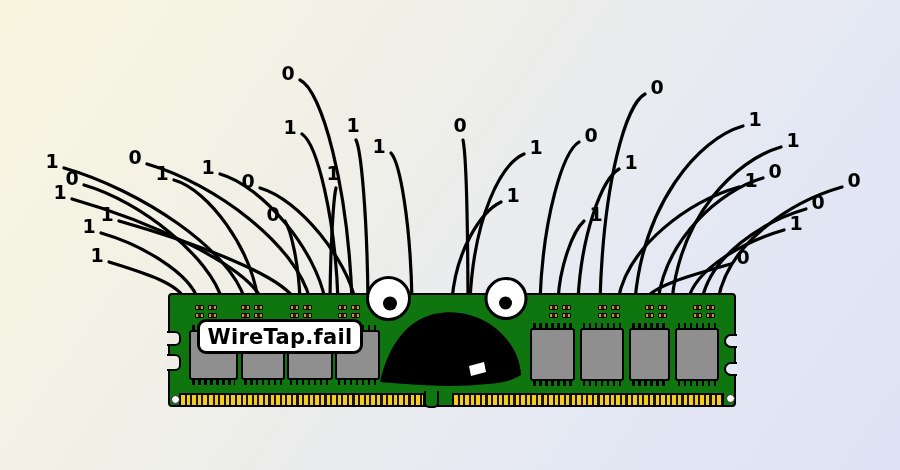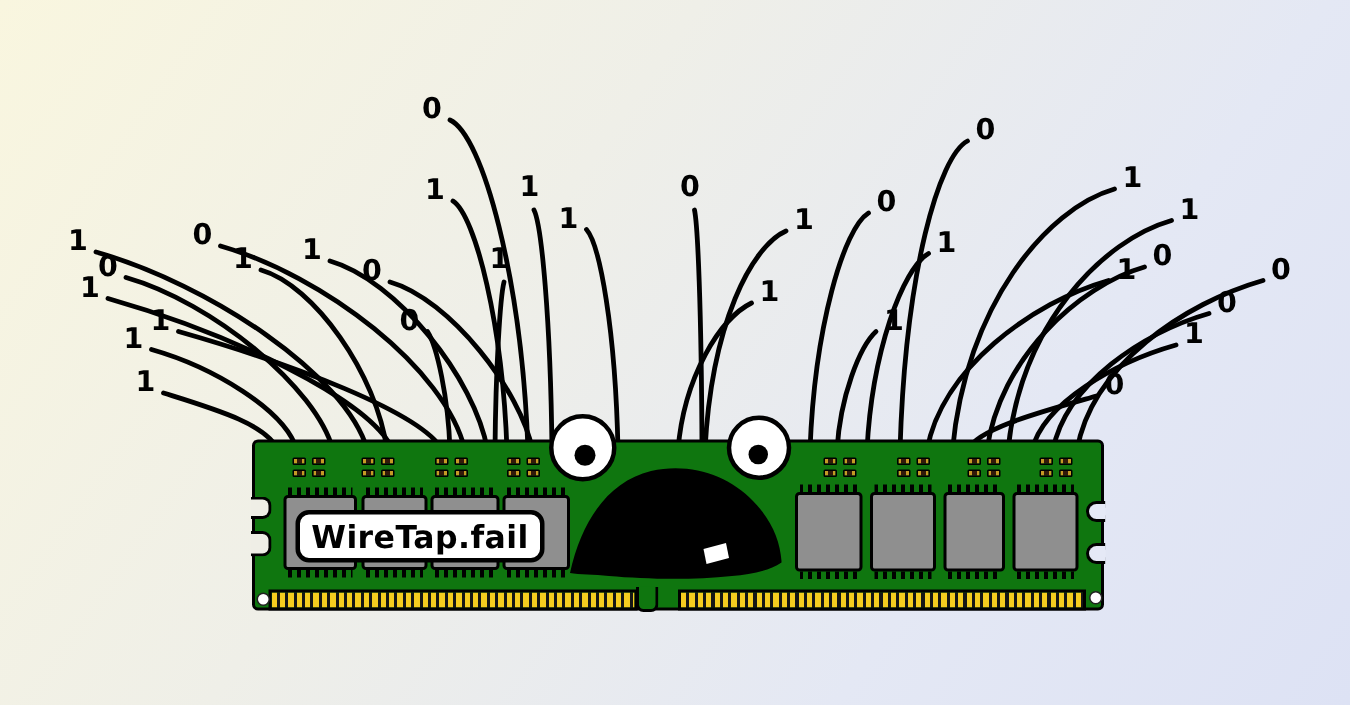--- a/index.html
+++ b/index.html
@@ -24,21 +24,21 @@
         gap:3px 4px;top:10px;}
   .cap{background:linear-gradient(90deg,#c59a25 0 28%,#33190a 28% 72%,#c59a25 72%);
        border:1px solid #000;border-radius:1px;}
   
   .chip{position:absolute;background:#8f8f8f;border:2px solid #000;border-radius:3px;top:35px;height:50px;}
   .chip::before,.chip::after{content:"";position:absolute;left:1px;right:1px;height:5px;
        background:repeating-linear-gradient(90deg,#000 0 2.5px,rgba(0,0,0,0) 2.5px 6px);}
   .chip::before{top:-7px}.chip::after{bottom:-7px}
   .chip.tall{top:33px;height:53px;}
   
-  .sticker{position:absolute;left:27px;top:45px;width:166px;height:35px;background:#fff;
+  .sticker{position:absolute;left:27px;top:24px;width:166px;height:35px;background:#fff;
            border:3px solid #000;border-radius:9px;display:flex;align-items:center;justify-content:center;text-align:center;}
   .sticker span{font:700 21px "DejaVu Sans",sans-serif;color:#000;letter-spacing:.3px;white-space:nowrap;}
   
   .pinrow{position:absolute;top:98px;height:14px;border:2px solid #000;
           background:repeating-linear-gradient(90deg,#f5cc1f 0 3.5px,#161616 3.5px 5.6px);}
   .keytab{position:absolute;left:254px;top:96px;width:15px;height:17px;background:#0f760f;
           border:2px solid #000;border-top:none;border-radius:0 0 5px 5px;}
   .hole{position:absolute;width:9px;height:9px;border-radius:50%;background:#fff;border:1.5px solid #222;}
   
   .notch{position:absolute;border:2.5px solid #000;}

